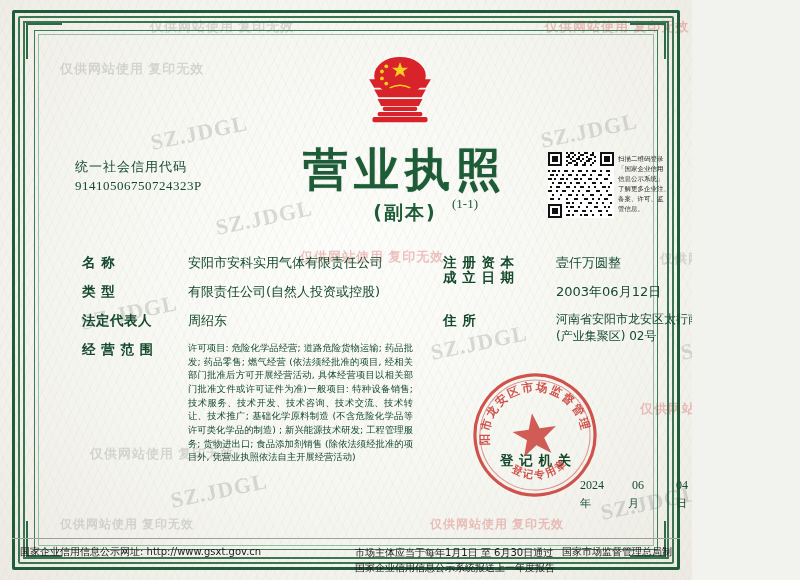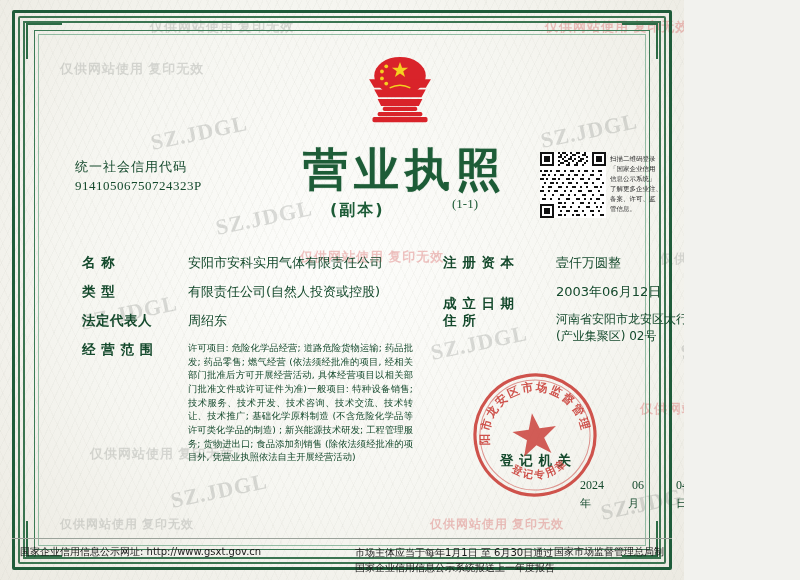--- a/index.html
+++ b/index.html
@@ -9,20 +9,21 @@
     font-family:"Liberation Serif",serif;
     overflow:hidden;
     position:relative;
   }
   
   #sheet{
     position:absolute;left:0;top:0;width:684px;height:580px;
     background:
       radial-gradient(ellipse at 50% 45%, #fdfdfb 0%, #f6f6f1 55%, #eceae2 100%);
     overflow:hidden;
+    padding-left:8px;
   }
   
   #sheet:before{
     content:"";position:absolute;left:0;top:0;right:0;bottom:0;
     background:
       repeating-linear-gradient(115deg, rgba(200,205,195,.13) 0 1px, rgba(0,0,0,0) 1px 7px),
       repeating-linear-gradient(65deg, rgba(205,200,190,.10) 0 1px, rgba(0,0,0,0) 1px 9px);
     pointer-events:none;
   }
   
@@ -76,23 +77,23 @@
     position:absolute;left:270px;top:140px;width:270px;
     text-align:center;
     font-family:"DejaVu Sans",sans-serif;
     font-weight:bold;
     font-size:45px;
     letter-spacing:6px;
     color:#1d5c37;
     text-shadow:0 0 1px rgba(29,92,55,.5);
   }
   .subtitle{
-    position:absolute;left:330px;top:200px;width:150px;
-    font-family:"DejaVu Sans",sans-serif;
-    font-size:16px;font-weight:bold;color:#1d5c37;letter-spacing:2px;
+    position:absolute;left:330px;top:200px;width:150px;text-align:center;
+    font-family:"DejaVu Sans",sans-serif;
+    font-size:19px;font-weight:bold;color:#1d5c37;letter-spacing:2px;
   }
   .series{
     position:absolute;left:452px;top:196px;
     font-family:"Liberation Serif",serif;
     font-size:13px;color:#1d5c37;
   }
 
   
   .code-label{
     position:absolute;left:75px;top:158px;
@@ -383,21 +384,21 @@
 
   <div class="f-label" style="left:82px;top:312px;">法定代表人</div>
   <div class="f-value" style="left:188px;top:312px;">周绍东</div>
 
   <div class="f-label" style="left:82px;top:341px;">经 营 范 围</div>
   <div class="scope-text">许可项目: 危险化学品经营; 道路危险货物运输; 药品批发; 药品零售; 燃气经营 (依法须经批准的项目, 经相关部门批准后方可开展经营活动, 具体经营项目以相关部门批准文件或许可证件为准)一般项目: 特种设备销售; 技术服务、技术开发、技术咨询、技术交流、技术转让、技术推广; 基础化学原料制造 (不含危险化学品等许可类化学品的制造) ; 新兴能源技术研发; 工程管理服务; 货物进出口; 食品添加剂销售 (除依法须经批准的项目外, 凭营业执照依法自主开展经营活动)</div>
 
   <div class="f-label" style="left:443px;top:254px;">注 册 资 本</div>
   <div class="f-value" style="left:556px;top:254px;font-family:Liberation Mono, monospace;">壹仟万圆整</div>
 
-  <div class="f-label" style="left:443px;top:295px;">成 立 日 期</div>
+  <div class="f-label" style="left:443px;top:269px;">成 立 日 期</div>
   <div class="f-value" style="left:556px;top:283px;">2003年06月12日</div>
 
   <div class="f-label" style="left:443px;top:312px;">住    所</div>
   <div class="f-value sm" style="left:556px;top:311px;width:200px;white-space:pre-line;">河南省安阳市龙安区太行南路路东
 (产业集聚区) 02号</div>
 
   <div class="reg-auth">登 记 机 关</div>
 
   <div class="seal">
     <svg viewBox="0 0 130 130" width="130" height="130">

